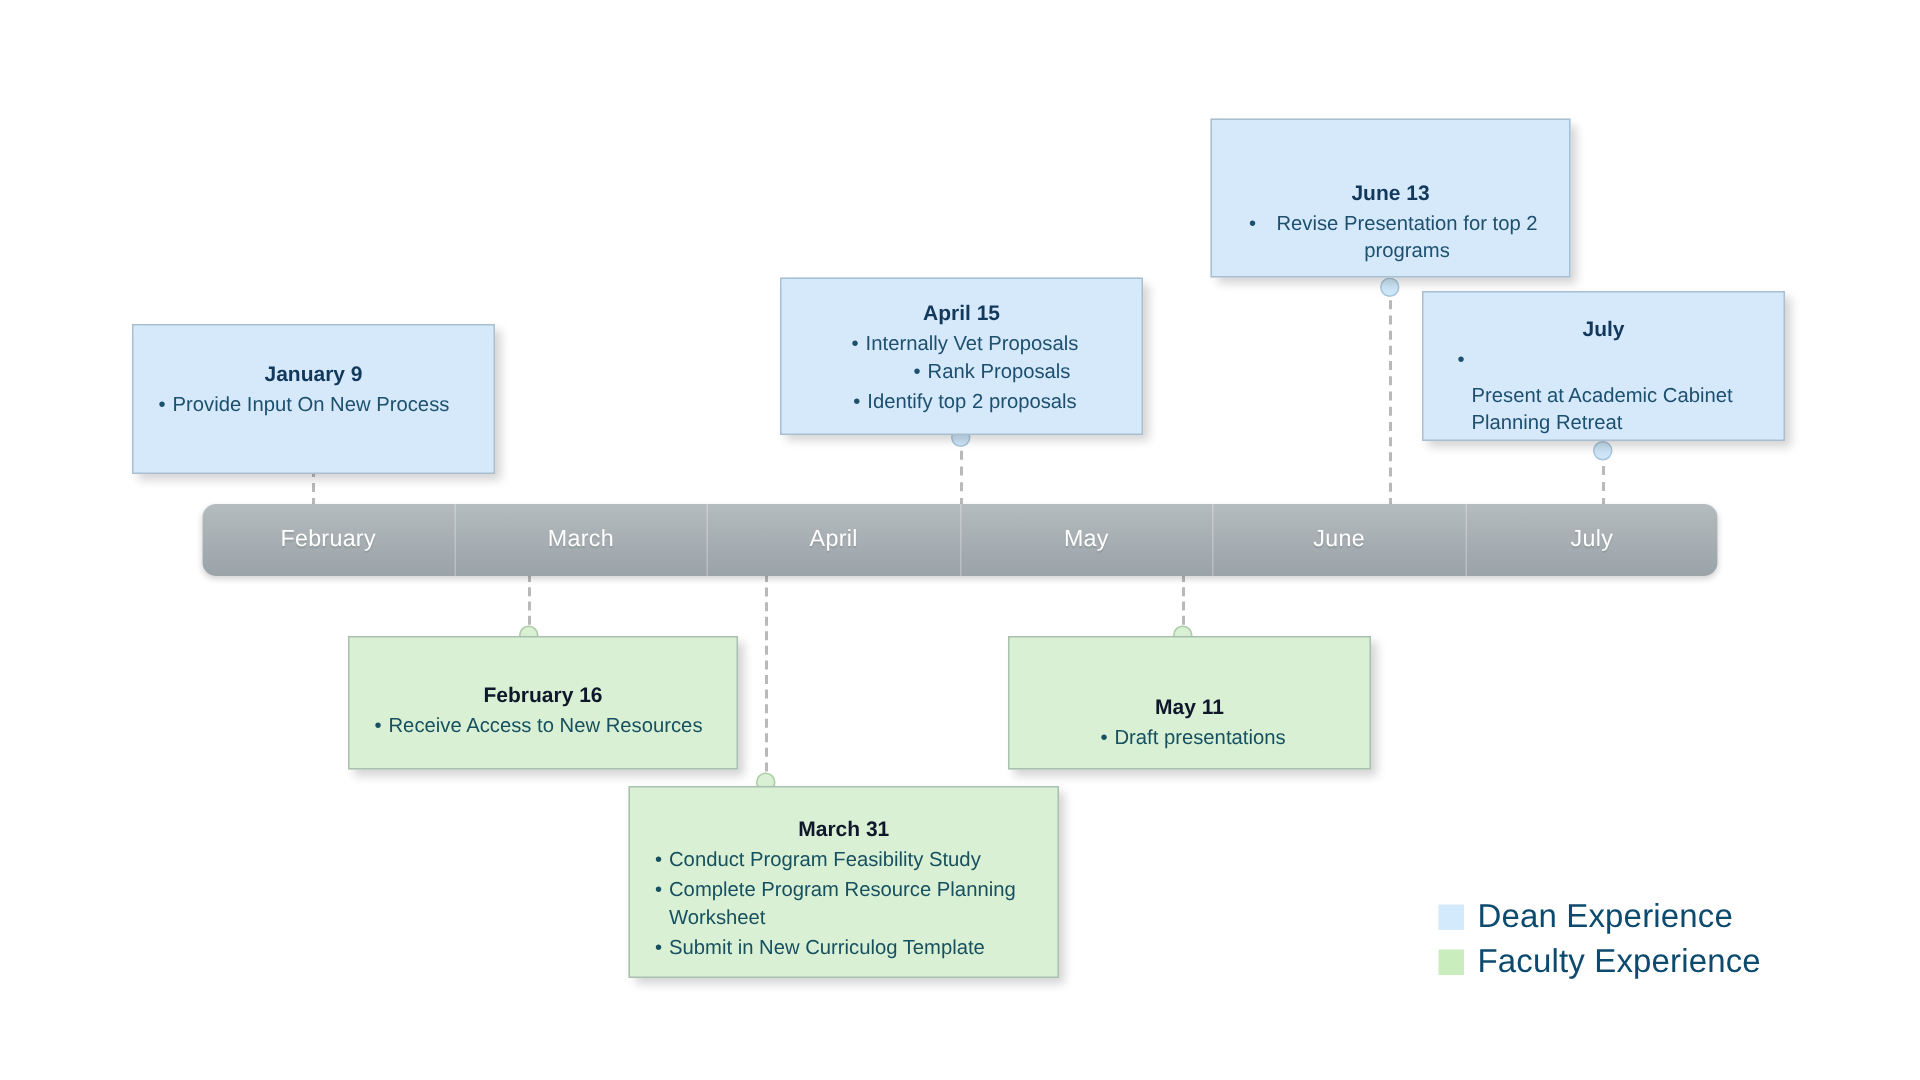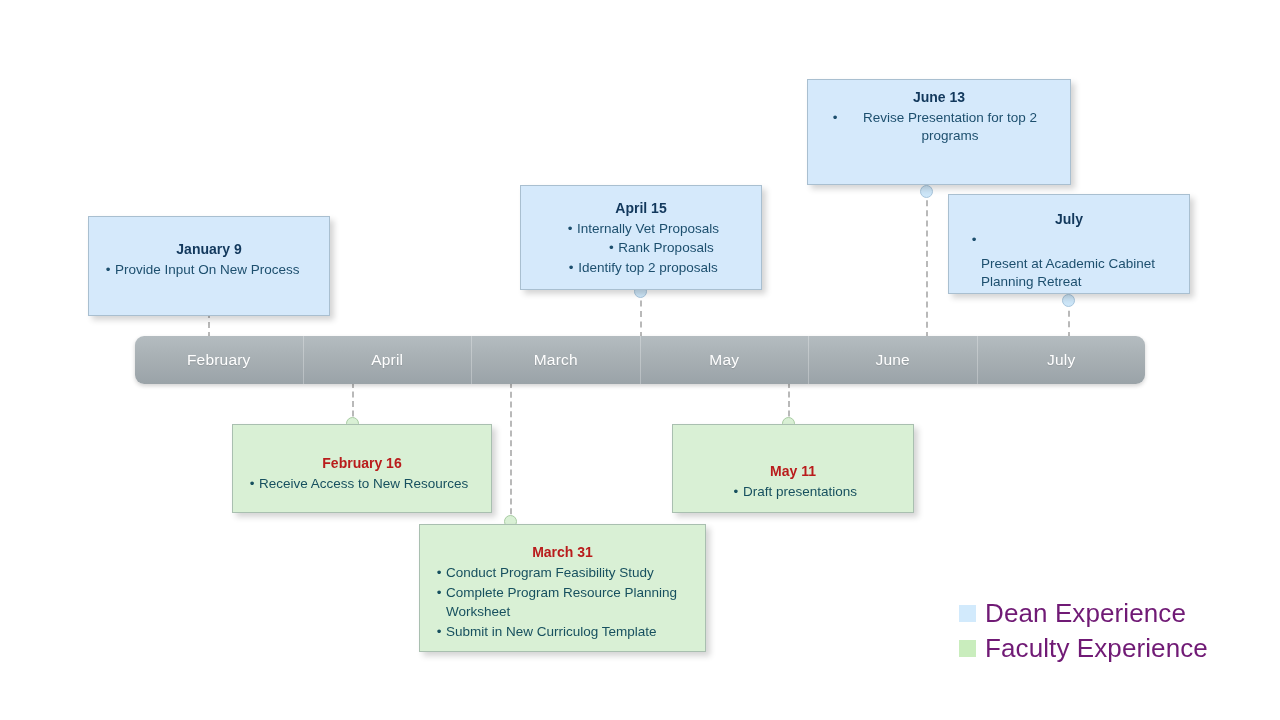--- a/index.html
+++ b/index.html
@@ -91,21 +91,21 @@
     background: #d9f0d5;
     border: 1px solid #a9bfb0;
   }
   .card-title {
     text-align: center;
     font-weight: bold;
     font-size: 14px;
     margin: 0 0 4px 0;
     color: #12385c;
   }
-  .card.green .card-title { color: #b91c1c; }
+  .card.green .card-title { color: #0f172a; }
 
   .bullets {
     margin: 0;
     padding: 0;
     list-style: none;
   }
   .bullet-row {
     display: flex;
     align-items: flex-start;
     font-size: 13.5px;
@@ -138,22 +138,22 @@
     align-items: center;
     margin-bottom: 4px;
   }
   .legend-swatch {
     width: 17px;
     height: 17px;
     margin-right: 9px;
     flex: 0 0 auto;
   }
   .legend-label {
-    font-size: 26px;
-    color: #701a75;
+    font-size: 22px;
+    color: #0c4a6e;
     letter-spacing: 0.1px;
     white-space: nowrap;
   }
 </style>
 </head>
 <body>
 
 <div id="canvas">
 
   <div class="connector" style="left:208px; top:292px; height:46px;"></div>
@@ -167,22 +167,22 @@
   <div class="conn-dot blue" style="left:202px; top:287px;"></div>
   <div class="conn-dot green" style="left:346px; top:417px;"></div>
   <div class="conn-dot green" style="left:504px; top:515px;"></div>
   <div class="conn-dot blue" style="left:634px; top:285px;"></div>
   <div class="conn-dot green" style="left:782px; top:417px;"></div>
   <div class="conn-dot blue" style="left:920px; top:185px;"></div>
   <div class="conn-dot blue" style="left:1062px; top:294px;"></div>
 
   <div class="timeline-bar">
     <div class="bar-seg">February</div>
+    <div class="bar-seg">March</div>
     <div class="bar-seg">April</div>
-    <div class="bar-seg">March</div>
     <div class="bar-seg">May</div>
     <div class="bar-seg">June</div>
     <div class="bar-seg">July</div>
   </div>
 
   <div class="card blue" style="left:88px; top:192px; width:242px; height:100px; padding-top:24px;margin-top:24px;">
     <div class="card-title">January 9</div>
     <ul class="bullets">
       <li class="bullet-row">
         <span class="bullet-dot">•</span>
@@ -202,21 +202,21 @@
         <span class="bullet-dot">•</span>
         <span class="bullet-text">Rank Proposals</span>
       </li>
       <li class="bullet-row bl-center">
         <span class="bullet-dot">•</span>
         <span class="bullet-text">Identify top 2 proposals</span>
       </li>
     </ul>
   </div>
 
-  <div class="card blue" style="left:807px; top:79px; width:264px; height:106px; padding-top:9px;">
+  <div class="card blue" style="left:807px; top:79px; width:240px; height:106px; padding-top:40px;">
     <div class="card-title">June 13</div>
     <ul class="bullets">
       <li class="bullet-row" style="padding-left:8px;">
         <span class="bullet-dot">•</span>
         <span class="bullet-text" style="text-align:center;">Revise Presentation for top 2 programs</span>
       </li>
     </ul>
   </div>
 
   <div class="card blue" style="left:948px; top:194px; width:242px; height:100px; padding-top:16px;">

